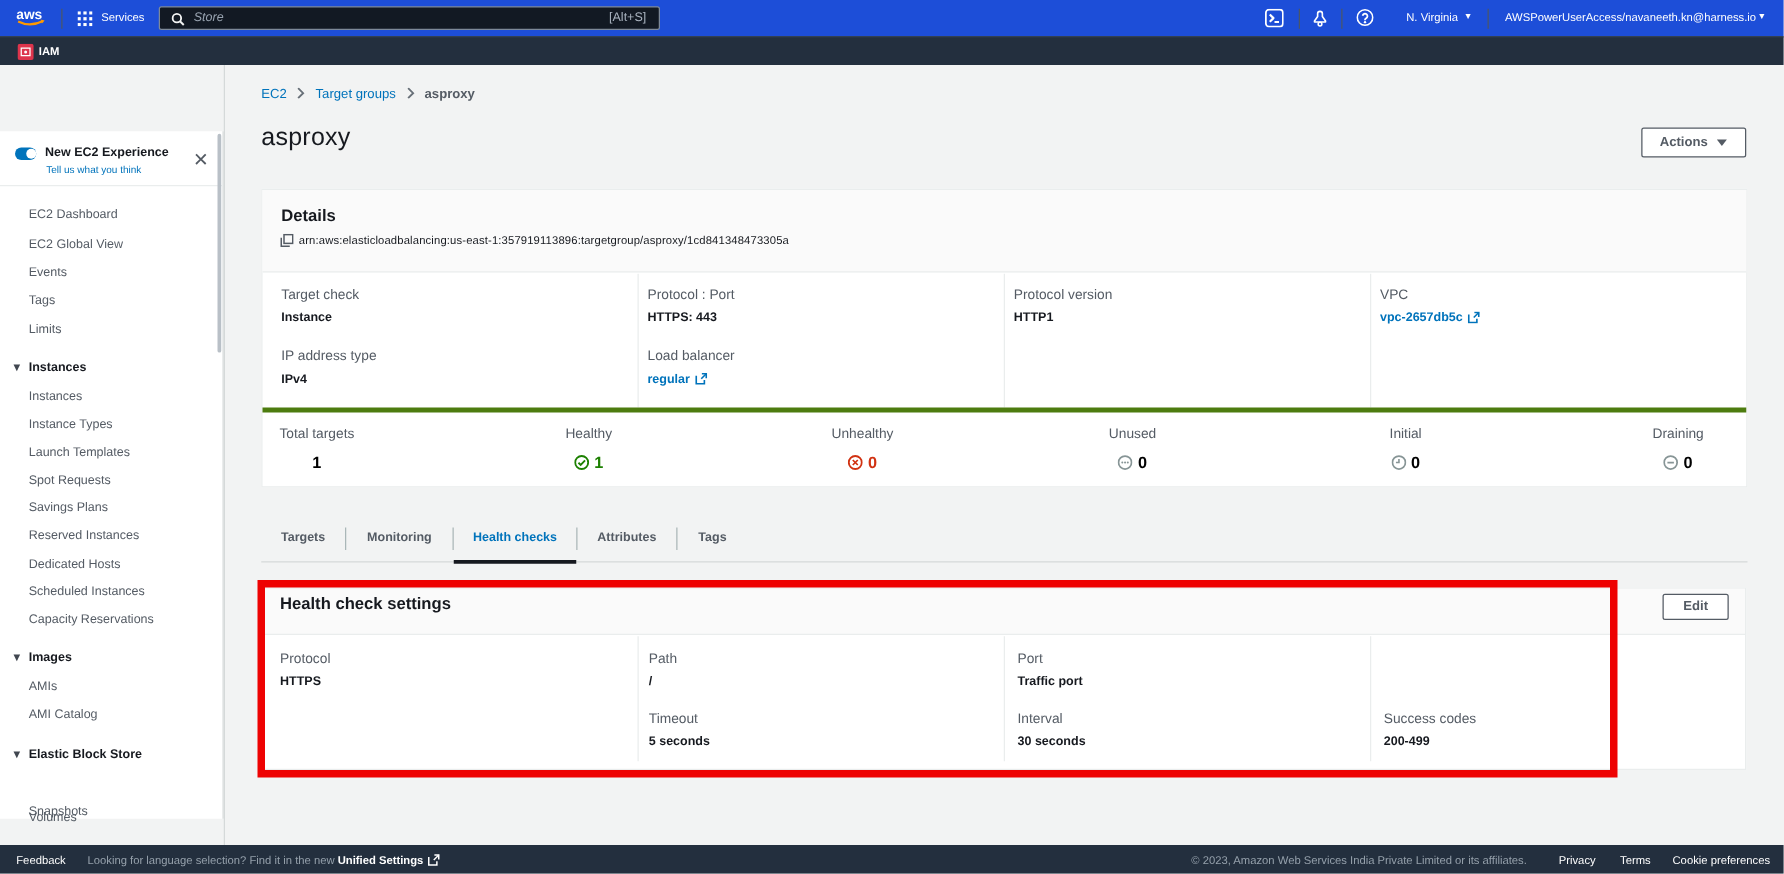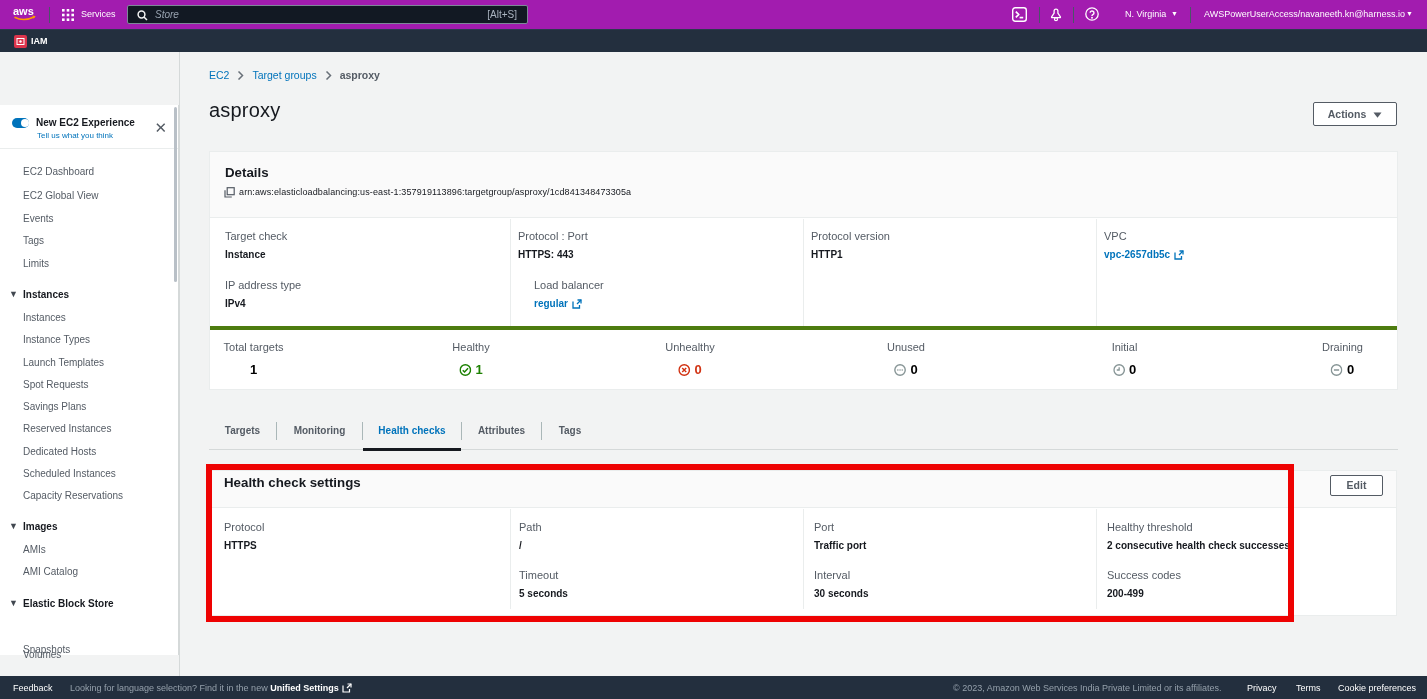--- a/index.html
+++ b/index.html
@@ -1,21 +1,21 @@
 <!DOCTYPE html>
 <html><head>
 <meta charset="utf-8">
 <style>
 * { margin:0; padding:0; box-sizing:border-box; }
 html,body { width:1427px; height:699px; overflow:hidden; }
 body { font-family:"Liberation Sans", sans-serif; background:#f2f3f3; position:relative; }
 .abs { position:absolute; }
 
 
-#topnav { position:absolute; left:0; top:0; width:1427px; height:29px; background:#a21caf;padding-left:30px; }
+#topnav { position:absolute; left:0; top:0; width:1427px; height:29px; background:#1d4ed8;padding-left:30px; }
 #favbar { position:absolute; left:0; top:29px; width:1427px; height:23px; background:#232f3e; border-top:1px solid #2b3a4d; }
 .awslogo { position:absolute; left:13px; top:5px; }
 .navdiv { position:absolute; width:1px; background:#4a5668; top:7px; height:16px; }
 .navtext { color:#fff; font-size:9px; }
 #searchbox { position:absolute; left:127px; top:5px; width:401px; height:19px; background:#121923; border:1px solid #7d8998; border-radius:2px; }
 #searchbox .ph { position:absolute; left:27px; top:3px; font-style:italic; color:#98a3b0; font-size:10px; }
 #searchbox .alt { position:absolute; right:10px; top:3px; color:#aab4c0; font-size:10px; }
 .navicon { position:absolute; top:8px; }
 
 
@@ -209,21 +209,21 @@
       <span class="val">Instance</span>
     </div>
   <div class="kv" style="left:15px; top:127px;">
       <span class="lbl">IP address type</span>
       <span class="val">IPv4</span>
     </div>
   <div class="kv" style="left:308px; top:78px;">
       <span class="lbl">Protocol : Port</span>
       <span class="val">HTTPS: 443</span>
     </div>
-  <div class="kv" style="left:308px; top:127px;margin-left:16px;">
+  <div class="kv" style="left:308px; top:127px;">
       <span class="lbl">Load balancer</span>
       <span class="val"><a>regular</a><svg class="extlink" width="10" height="10" viewBox="0 0 10 10">
           <path d="M1 2.5 v6.5 h6.5 v-3" fill="none" stroke="#0073bb" stroke-width="1.3"></path>
           <path d="M5.5 1 h3.5 v3.5" fill="none" stroke="#0073bb" stroke-width="1.3"></path>
           <line x1="9" y1="1" x2="5" y2="5" stroke="#0073bb" stroke-width="1.3"></line>
         </svg></span>
     </div>
   <div class="kv" style="left:601px; top:78px;">
       <span class="lbl">Protocol version</span>
       <span class="val">HTTP1</span>
@@ -296,24 +296,20 @@
       <span class="val">5 seconds</span>
     </div>
   <div class="kv" style="left:604px; top:50px;">
       <span class="lbl">Port</span>
       <span class="val">Traffic port</span>
     </div>
   <div class="kv" style="left:604px; top:98px;">
       <span class="lbl">Interval</span>
       <span class="val">30 seconds</span>
     </div>
-  <div class="kv" style="left:897px; top:50px;">
-      <span class="lbl">Healthy threshold</span>
-      <span class="val">2 consecutive health check successes</span>
-    </div>
   <div class="kv" style="left:897px; top:98px;">
       <span class="lbl">Success codes</span>
       <span class="val">200-499</span>
     </div>
 </div>
 <div class="btn" id="edit">Edit</div>
 <div id="redbox"></div>
 
 <div id="footer">
   <span style="left:13px;">Feedback</span>

